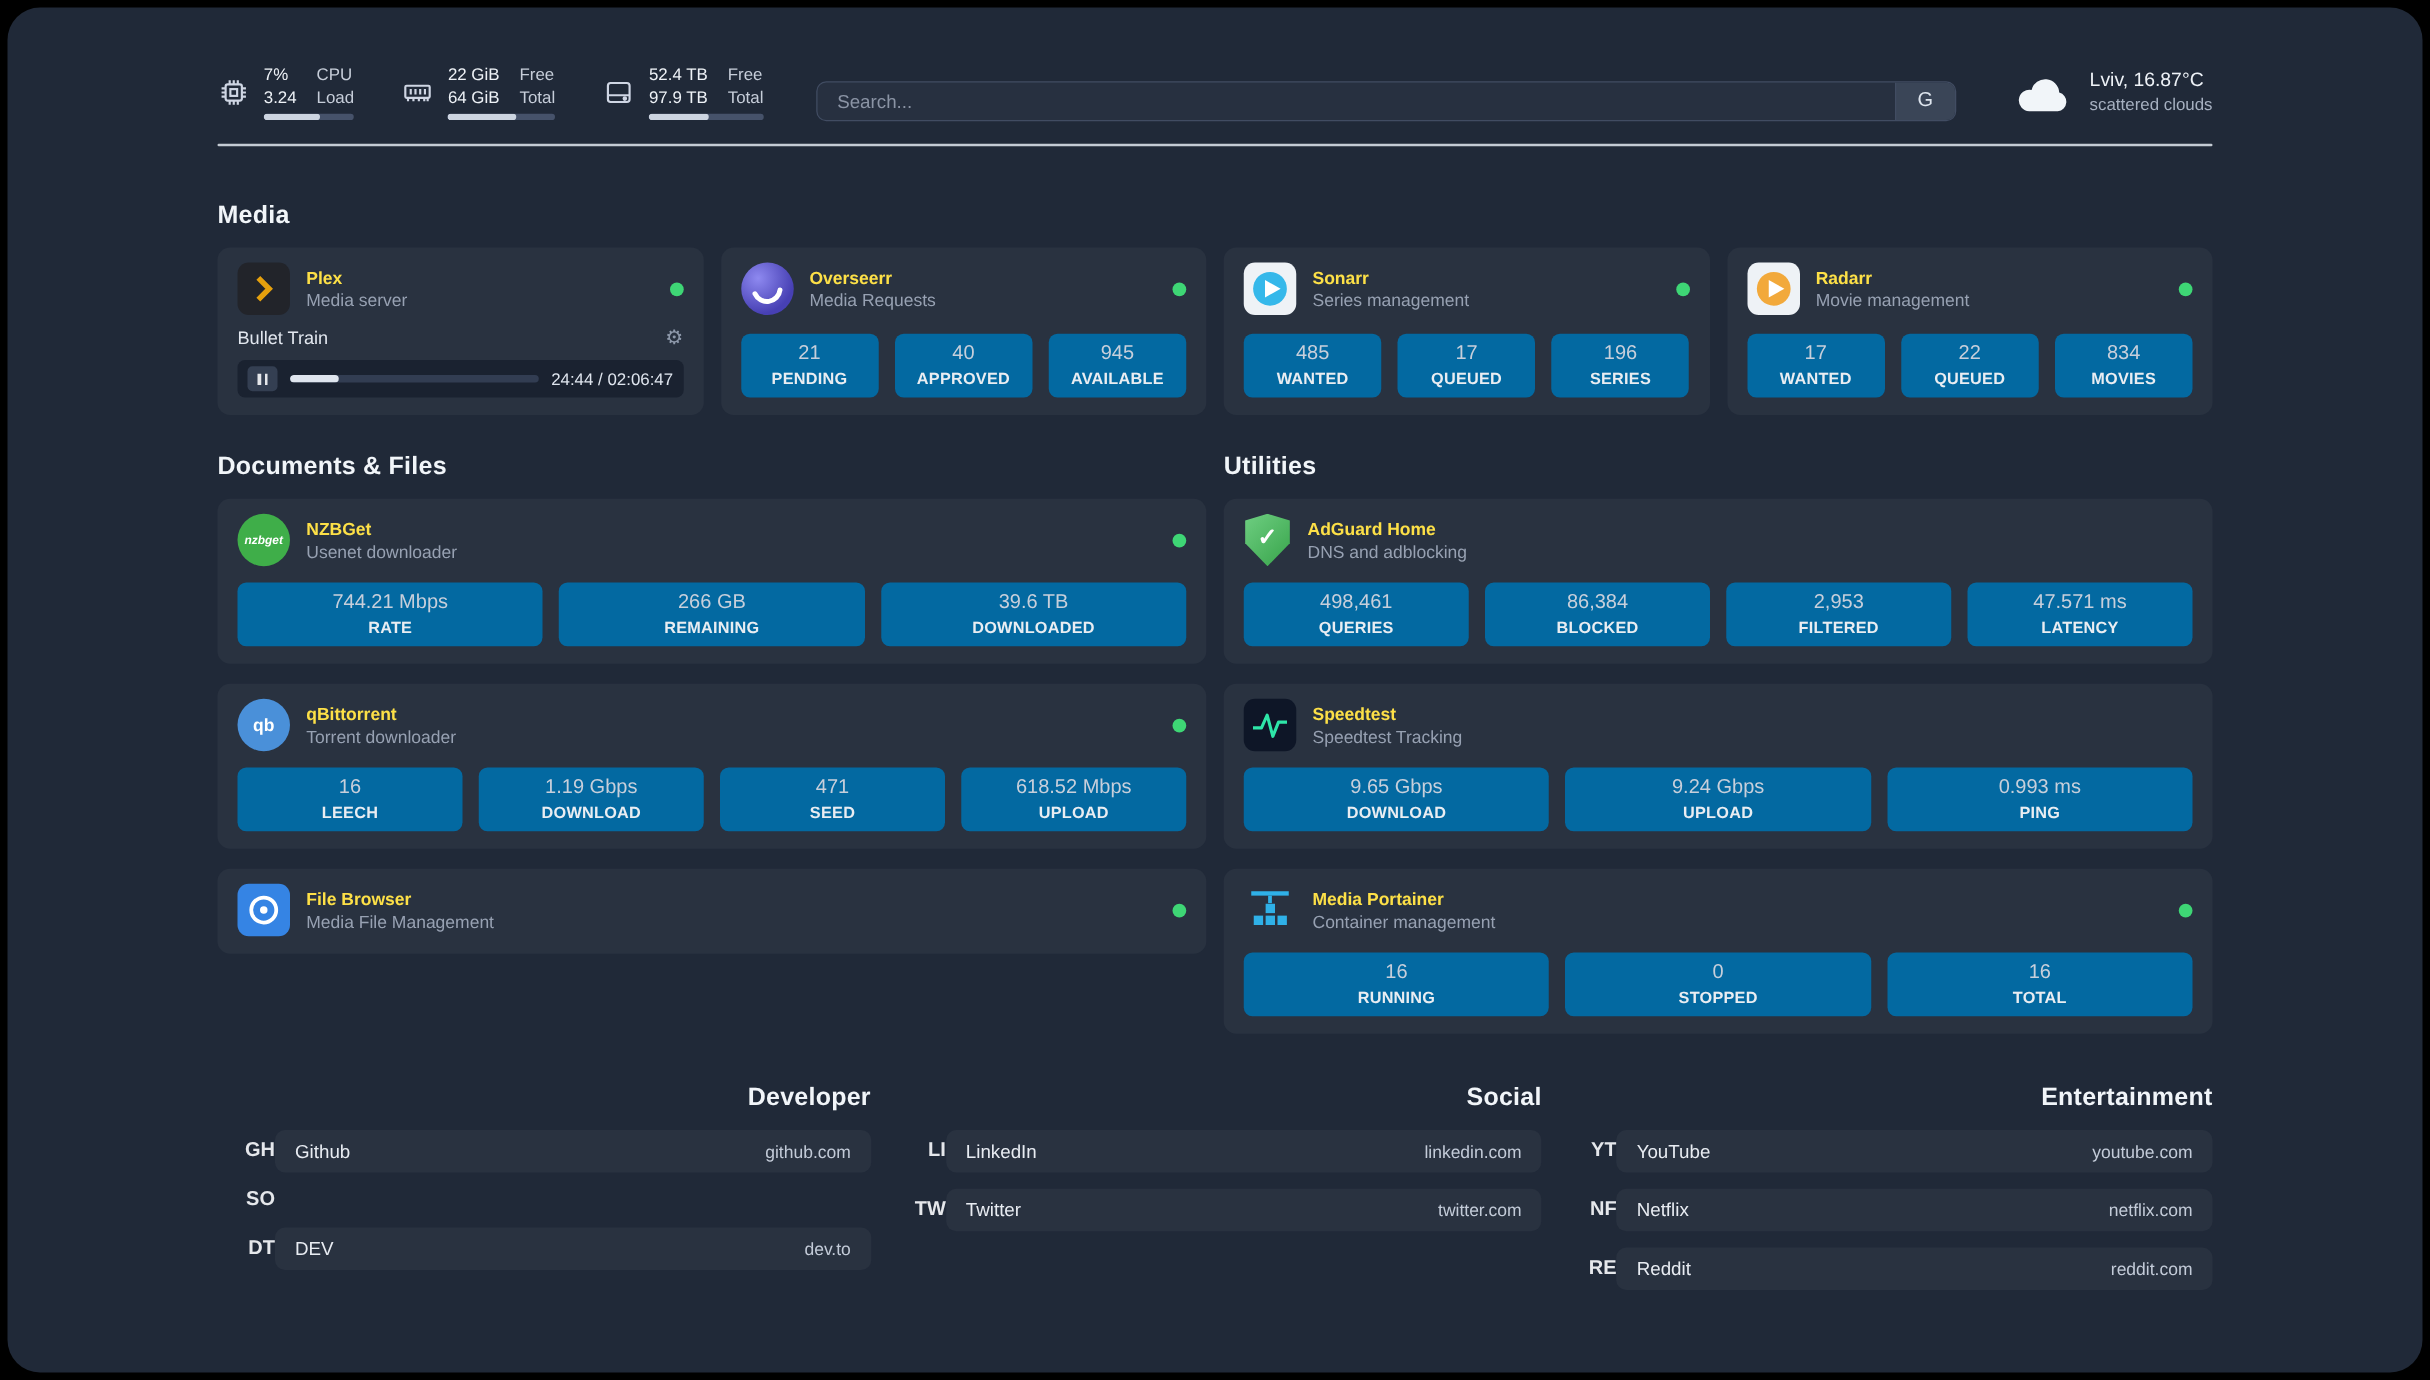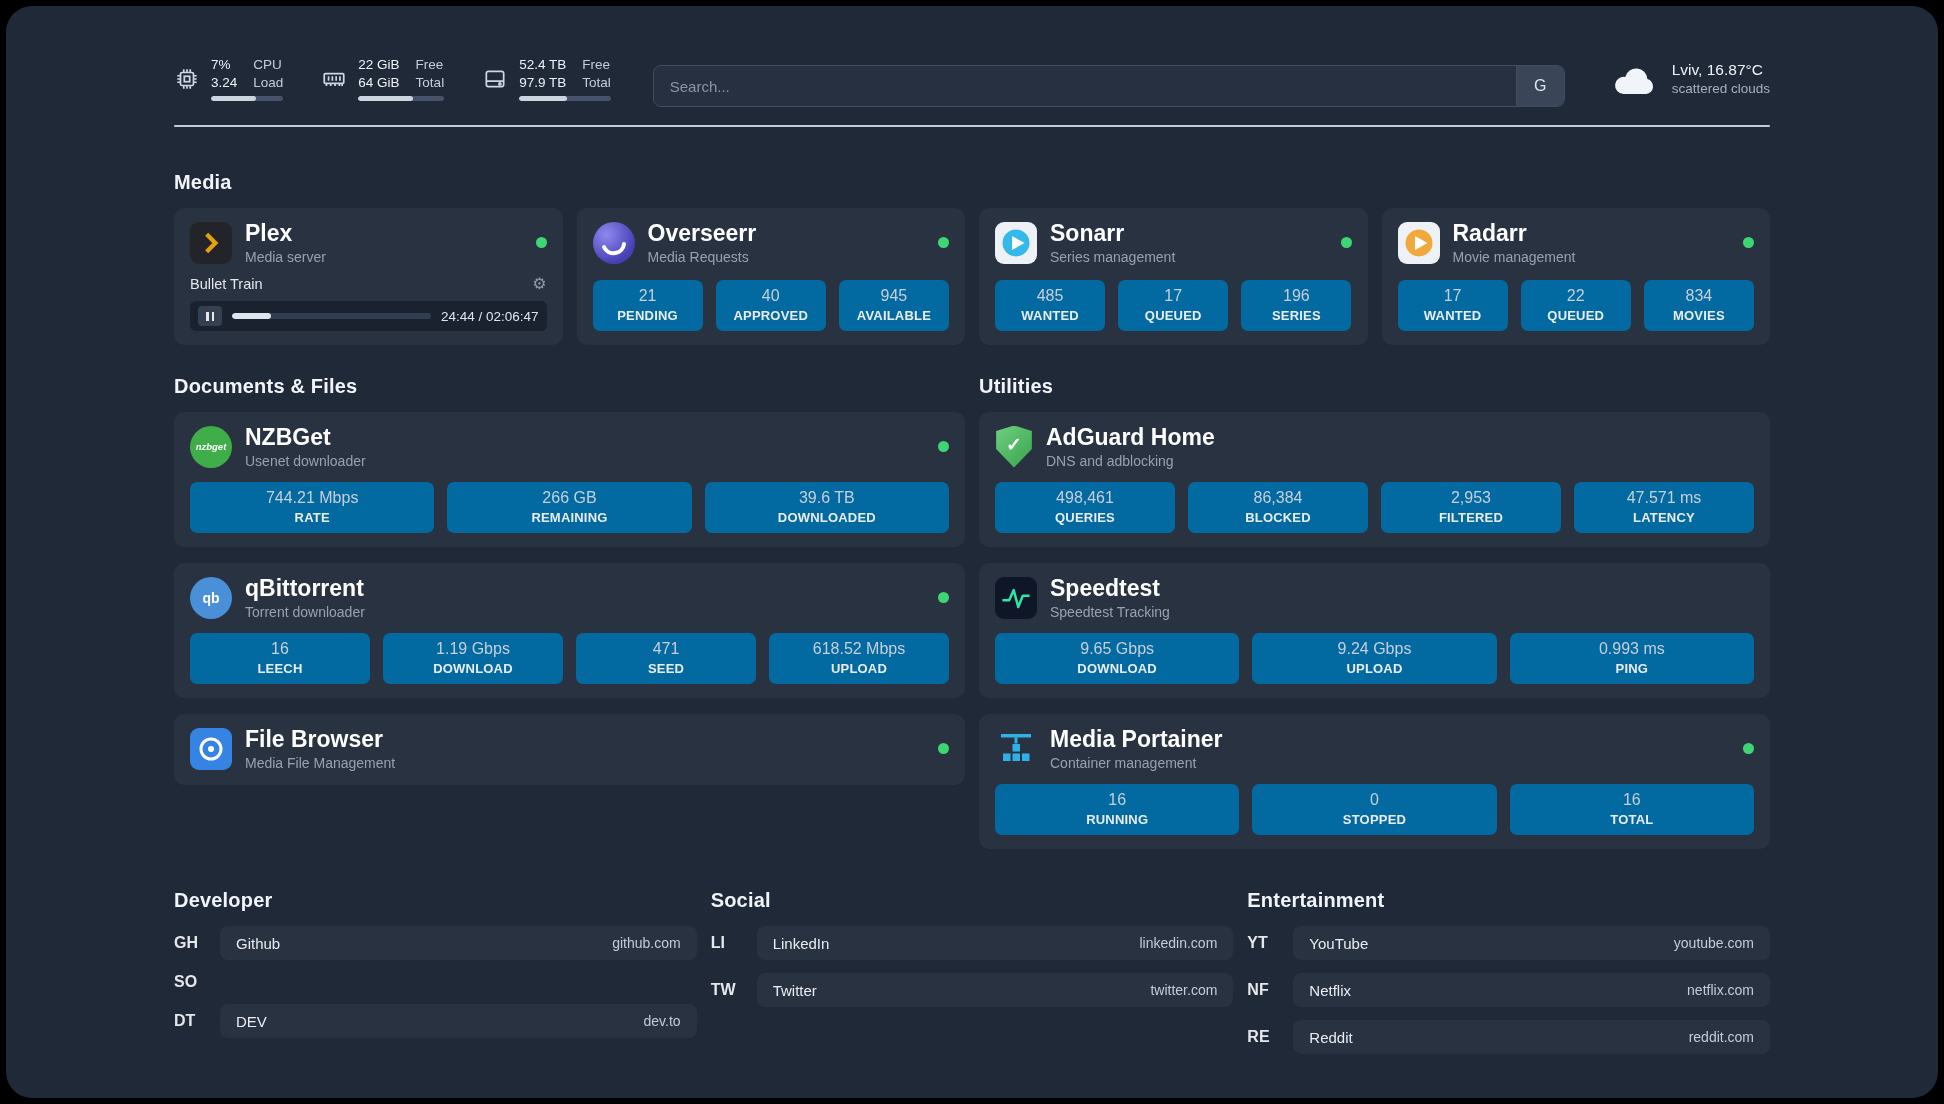--- a/index.html
+++ b/index.html
@@ -12,21 +12,21 @@
   .topbar { display:flex; align-items:center; }
   .monitors { display:flex; align-items:center; gap:38px; }
   .monitor { display:flex; align-items:center; gap:11px; }
   .m-icon { width:26px; height:26px; color:#cfd6e4; flex:none; }
   .m-cols { display:flex; gap:16px; }
   .m-col { display:flex; flex-direction:column; font-size:13.5px; line-height:1.3; color:#eef2f7; }
   .m-col.labels { color:#c6cdd9; }
   .m-bar { margin-top:5px; height:4.5px; border-radius:3px; background:#46526a; overflow:hidden; }
   .m-fill { height:100%; background:#ccd4e0; border-radius:3px; }
 
-  .searchwrap { flex:1; display:flex; height:42px; margin:15px 46px 0 42px; border:1.5px solid #414c62; border-radius:8px; background:#273040; overflow:hidden; }
+  .searchwrap { flex:1; display:flex; height:32px; margin:15px 46px 0 42px; border:1.5px solid #414c62; border-radius:8px; background:#273040; overflow:hidden; }
   .search { flex:1; background:transparent; border:none; outline:none; padding:0 16px; color:#e5e7eb; font-size:15px; font-family:inherit; }
   .search::placeholder { color:#8b94a5; }
   .search-btn { width:48px; border:none; border-left:1.5px solid #414c62; background:#3a4557; color:#dee5ee; font-size:16px; cursor:pointer; font-family:inherit; }
 
   .weather { display:flex; align-items:center; gap:13px; }
   .cloud-icon { width:48px; height:34px; flex:none; }
   .w-loc { font-size:15.5px; color:#eef2f7; }
   .w-cond { font-size:13.5px; color:#a6b0c0; margin-top:2px; }
 
   .divider { margin-top:18px; height:2px; background:rgba(226,232,240,0.85); border-radius:1px; }
@@ -35,21 +35,21 @@
   .section-title { font-size:20px; font-weight:600; letter-spacing:.2px; color:#f1f5f9; margin:44px 0 14px; }
   .two-col { display:grid; grid-template-columns:1fr 1fr; column-gap:14px; align-items:start; }
   .two-col .section-title { margin-top:30px; }
   .grid4 { display:grid; grid-template-columns:repeat(4,1fr); gap:14px; }
   .stack { display:flex; flex-direction:column; gap:16px; }
 
   
   .card { background:#293240; border-radius:10px; padding:12px 16px 14px; display:flex; flex-direction:column; cursor:pointer; }
   .card-head { display:flex; align-items:center; gap:13px; }
   .app-meta { min-width:0; }
-  .app-name { font-size:23px; font-weight:600; color:#ffffff; }
+  .app-name { font-size:14px; font-weight:600; color:#fde047; }
   .app-sub { font-size:14px; color:#97a1b2; margin-top:2px; }
   .dot { width:11px; height:11px; border-radius:50%; background:#3ed675; margin-left:auto; flex:none; }
 
   .stats { display:grid; grid-auto-flow:column; grid-auto-columns:1fr; gap:13px; margin-top:auto; padding-top:13px; }
   .stat { background:#0369a1; border-radius:7px; text-align:center; padding:7px 6px 8px; }
   .stat-value { font-size:16px; color:#c7cfdb; }
   .stat-label { font-size:13px; font-weight:700; color:#e9edf2; margin-top:3px; letter-spacing:.2px; }
 
   
   .app-icon { width:42px; height:42px; border-radius:9px; display:grid; place-items:center; flex:none; overflow:hidden; }
@@ -71,21 +71,21 @@
   .np-title { font-size:14.5px; color:#e2e7ef; }
   .gear { font-size:16px; color:#8e99ab; cursor:pointer; line-height:1; }
   .player { display:flex; align-items:center; gap:10px; background:#1a2230; border-radius:6px; padding:5px 8px; margin-top:9px; }
   .pause { width:24px; height:20px; border-radius:4px; background:#343f52; display:flex; align-items:center; justify-content:center; gap:3px; cursor:pointer; flex:none; }
   .pause i { width:2.5px; height:9px; background:#e5e7eb; display:block; }
   .ptrack { flex:1; height:6px; border-radius:3px; background:#323d52; overflow:hidden; cursor:pointer; }
   .pfill { height:100%; background:#dfe5ee; border-radius:3px; }
   .ptime { font-size:13.5px; color:#dfe5ee; white-space:nowrap; }
 
   
-  .bookmarks { display:grid; grid-template-columns:repeat(3,1fr); column-gap:14px; margin-top:26px; align-items:start; }
+  .bookmarks { display:grid; grid-template-columns:repeat(3,1fr); column-gap:14px; margin-top:26px; align-items:start;text-align:right; }
   .bookmarks .section-title { margin-top:14px; }
   .bm-row { display:flex; align-items:center; margin-bottom:13px; }
   .bm-abbr { width:46px; flex:none; font-size:16px; font-weight:700; color:#e5e7eb; }
   .bm-pill { flex:1; height:34px; background:#293240; border-radius:8px; display:flex; align-items:center; justify-content:space-between; padding:0 16px; cursor:pointer; }
   .bm-name { font-size:15px; color:#e8ecf2; }
   .bm-url { font-size:14px; color:#c3cbd8; }
 </style>
 </head>
 <body>
 

